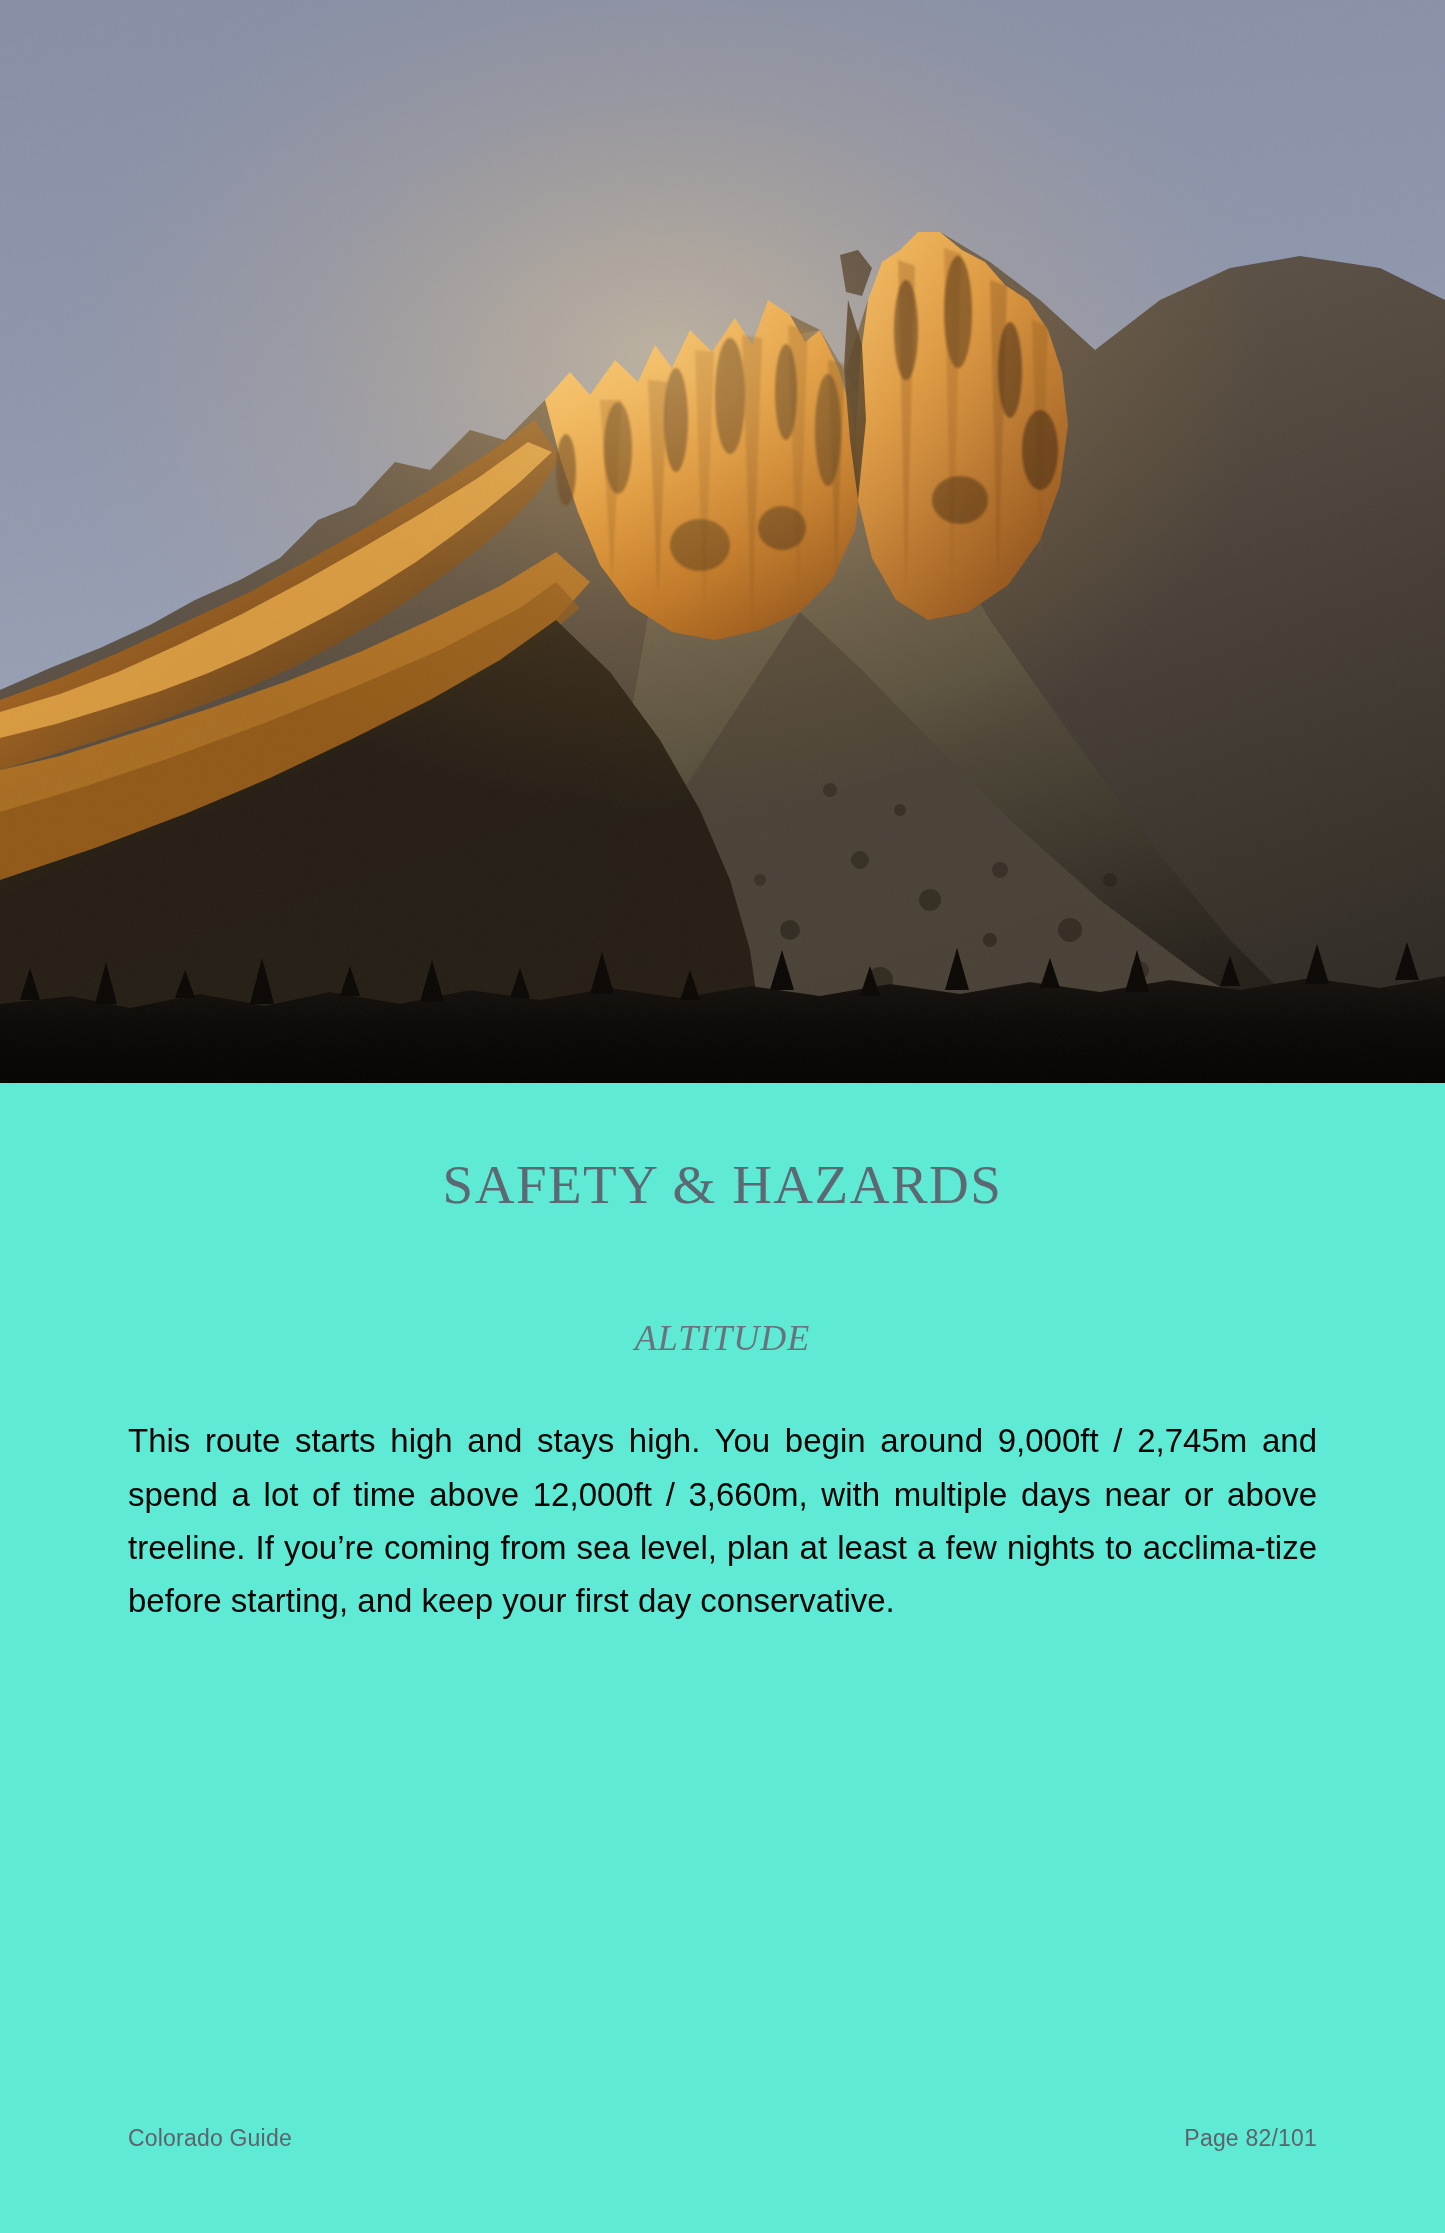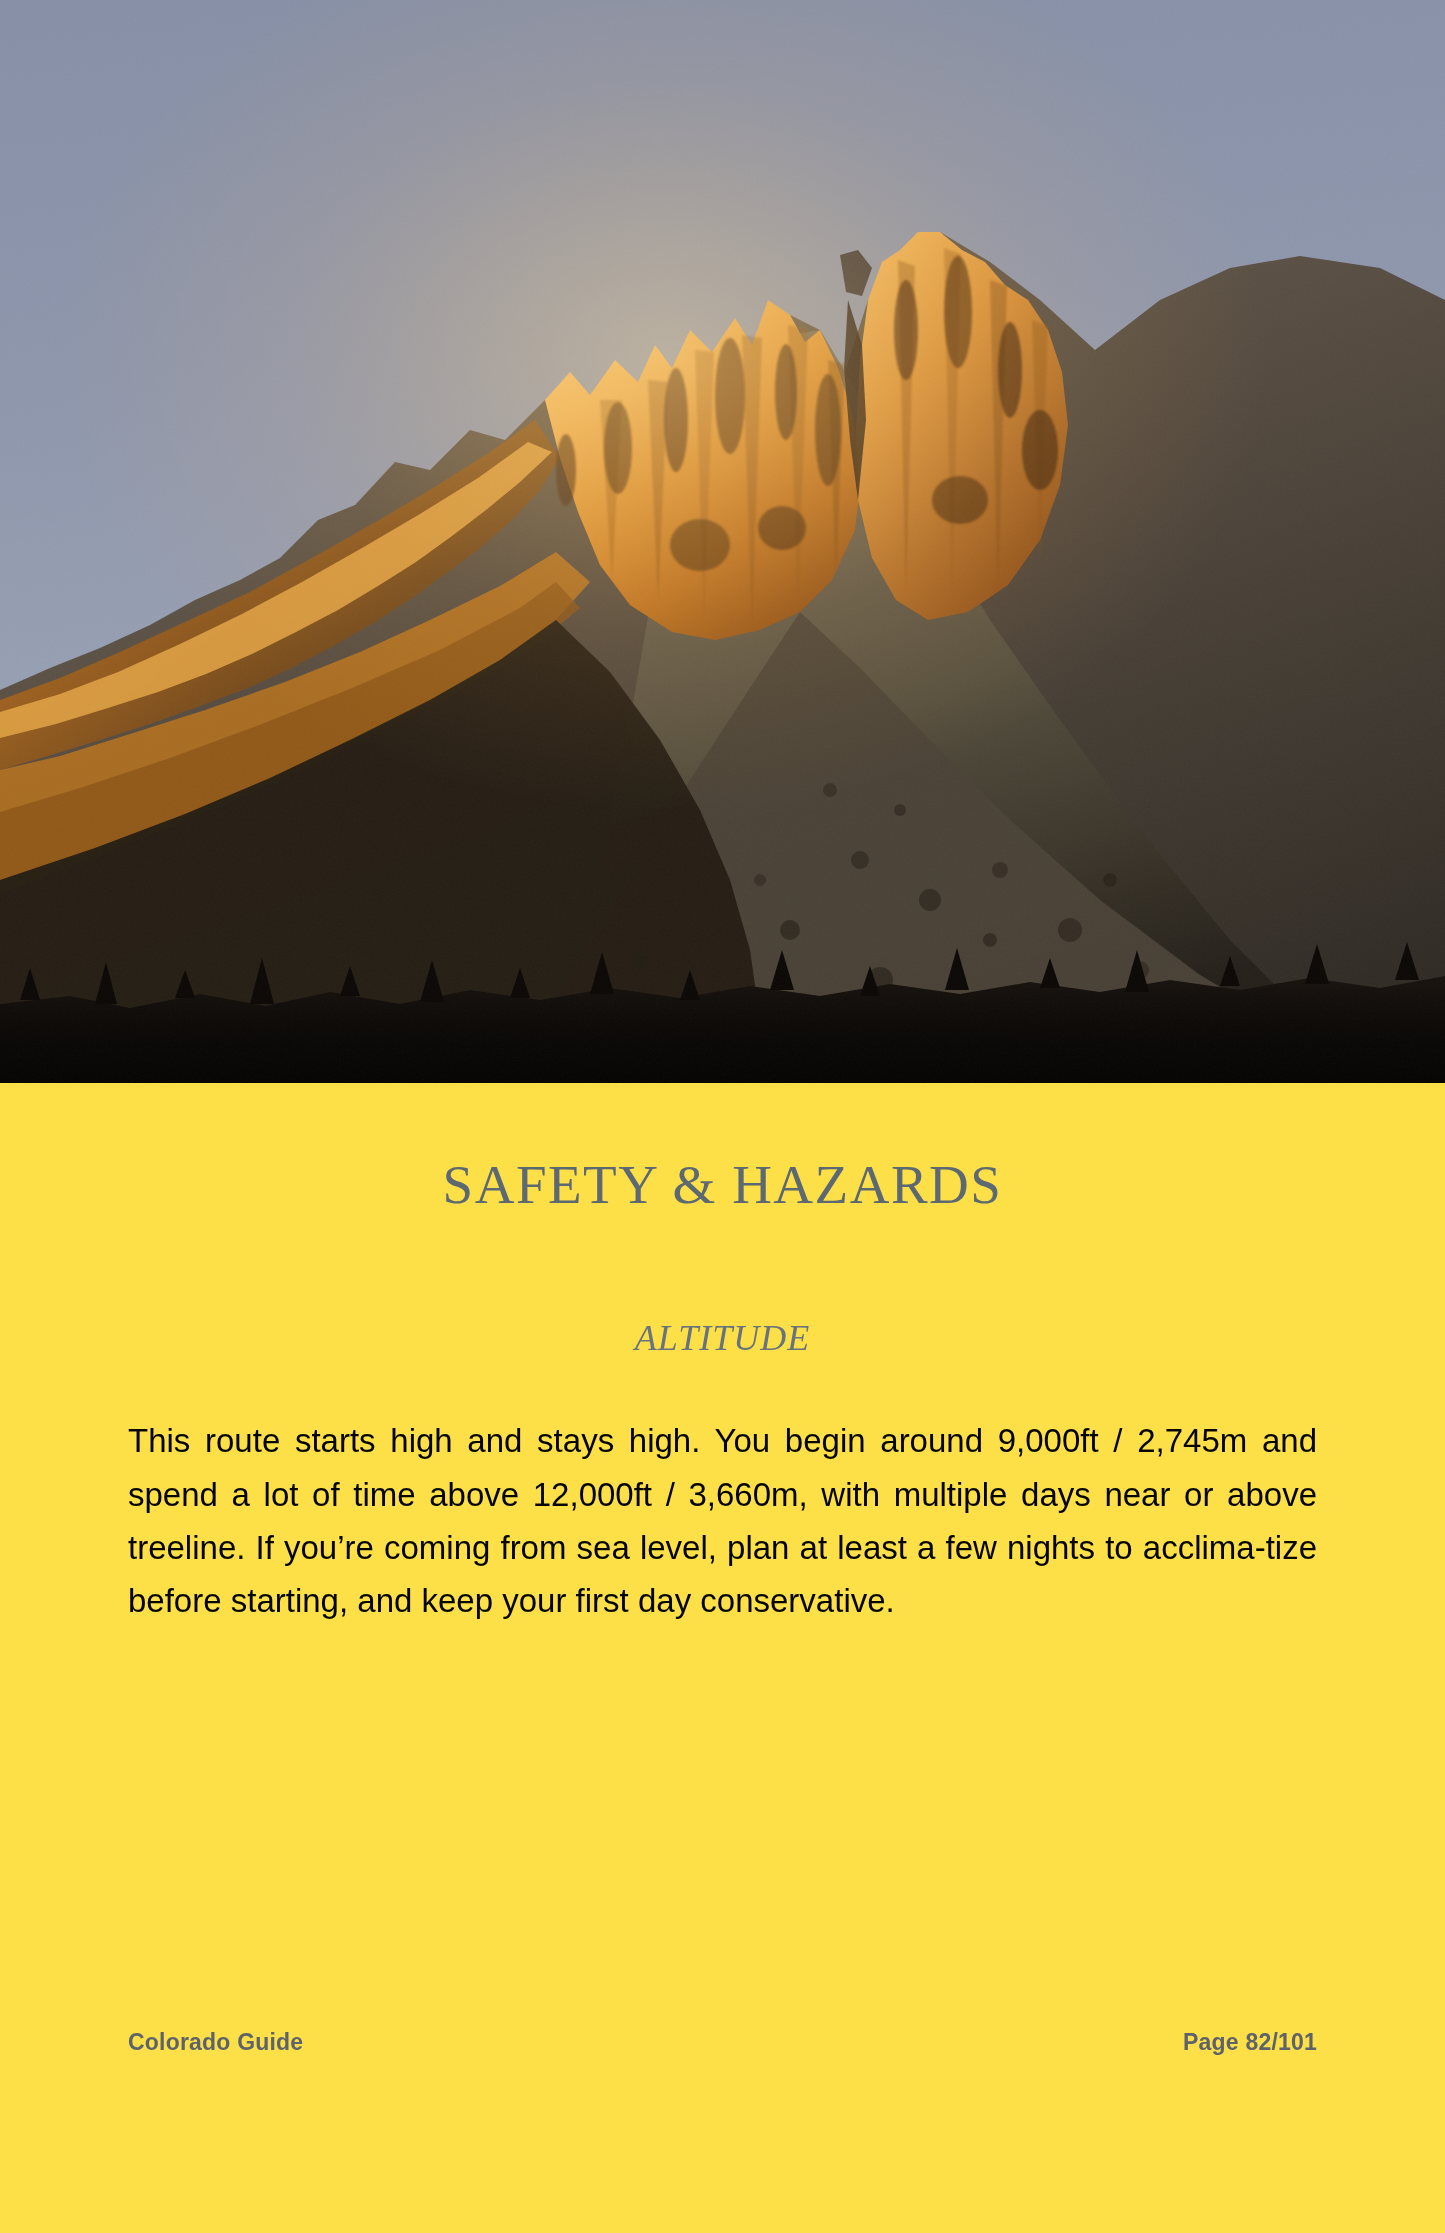--- a/index.html
+++ b/index.html
@@ -13,21 +13,21 @@
   body {
     font-family: "Liberation Sans", sans-serif;
     position: relative;
     overflow: hidden;
   }
 
   
   .page {
     width: 1445px;
     height: 2233px;
-    background: #fde047;
+    background: #5eead4;
     position: relative;
     display: flex;
     flex-direction: column;
   }
 
   
   .hero {
     width: 1445px;
     height: 1083px;
     position: relative;
@@ -82,27 +82,26 @@
     text-justify: inter-word;
     hyphens: manual;
     font-weight: 400;
   }
 
   
   .footer {
     position: absolute;
     left: 128px;
     right: 128px;
-    bottom: 12px;
+    bottom: 0;
     height: 290px;
     display: flex;
-    align-items: flex-start;
+    align-items: center;
     justify-content: space-between;
     padding-top: 100px;
-    font-weight: bold;
   }
 
   .footer-left,
   .footer-right {
     font-family: "Liberation Sans", sans-serif;
     font-size: 23px;
     color: #5e636b;
     letter-spacing: 0.2px;
     line-height: 1;
   }

